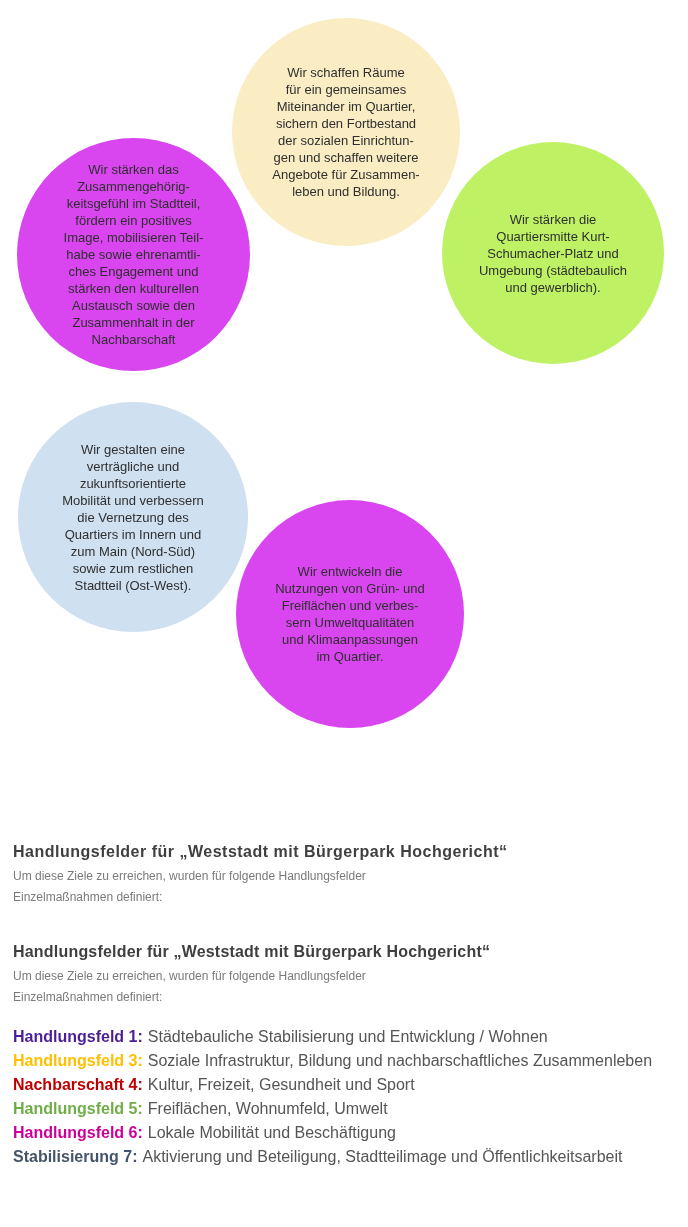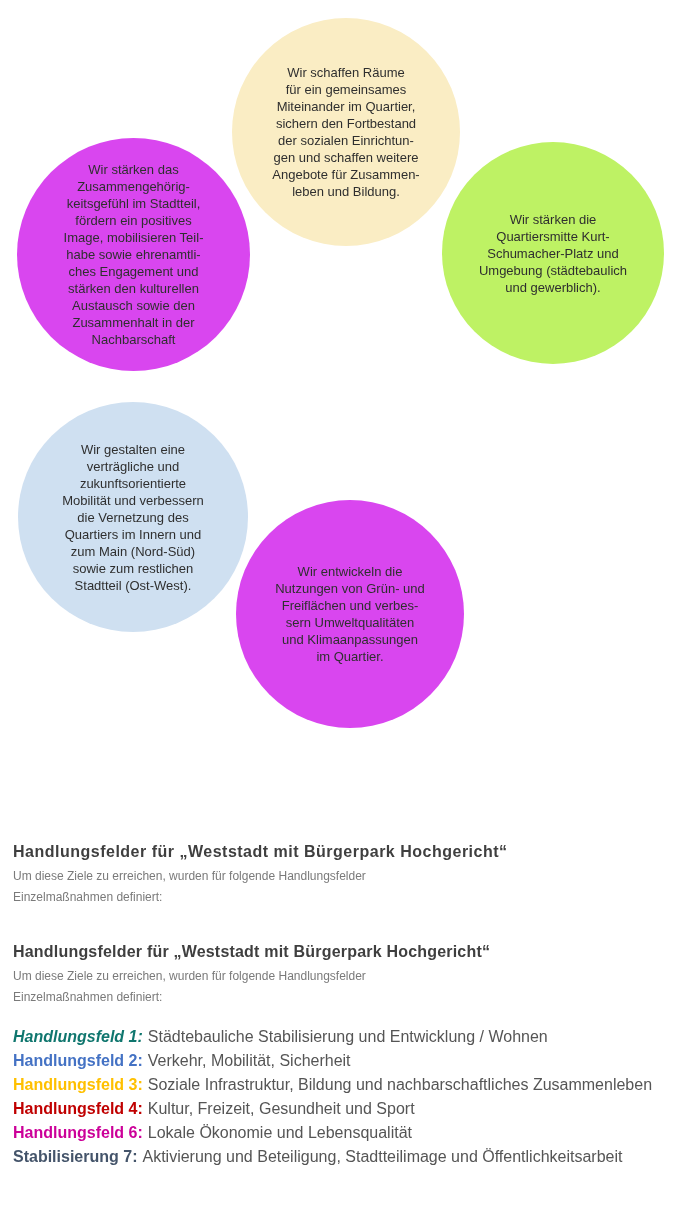--- a/index.html
+++ b/index.html
@@ -154,33 +154,33 @@
     </section>
 
     <section class="section second">
       <h2 class="section-heading">Handlungsfelder für „Weststadt mit Bürgerpark Hochgericht“</h2>
       <p class="section-intro">Um diese Ziele zu erreichen, wurden für folgende Handlungsfelder
 Einzelmaßnahmen definiert:</p>
     </section>
 
     <ul class="hf-list">
       <li class="hf-item">
-        <span class="hf-label" style="color: #0f766e; font-style: italic;">Handlungsfeld 1:</span><span class="hf-text">Städtebauliche Stabilisierung und Entwicklung / Wohnen</span>
-      </li>
-      <li class="hf-item">
-        <span class="hf-label" style="color: rgb(68, 114, 196);">Handlungsfeld 2:</span><span class="hf-text">Verkehr, Mobilität, Sicherheit</span>
+        <span class="hf-label" style="color: #4c1d95;">Handlungsfeld 1:</span><span class="hf-text">Städtebauliche Stabilisierung und Entwicklung / Wohnen</span>
       </li>
       <li class="hf-item">
         <span class="hf-label" style="color: rgb(255, 192, 0);">Handlungsfeld 3:</span><span class="hf-text">Soziale Infrastruktur, Bildung und nachbarschaftliches Zusammenleben</span>
       </li>
       <li class="hf-item">
-        <span class="hf-label" style="color: rgb(192, 0, 0);">Handlungsfeld 4:</span><span class="hf-text">Kultur, Freizeit, Gesundheit und Sport</span>
+        <span class="hf-label" style="color: rgb(192, 0, 0);">Nachbarschaft 4:</span><span class="hf-text">Kultur, Freizeit, Gesundheit und Sport</span>
       </li>
       <li class="hf-item">
-        <span class="hf-label" style="color: rgb(204, 0, 153);">Handlungsfeld 6:</span><span class="hf-text">Lokale Ökonomie und Lebensqualität</span>
+        <span class="hf-label" style="color: rgb(112, 173, 71);">Handlungsfeld 5:</span><span class="hf-text">Freiflächen, Wohnumfeld, Umwelt</span>
+      </li>
+      <li class="hf-item">
+        <span class="hf-label" style="color: rgb(204, 0, 153);">Handlungsfeld 6:</span><span class="hf-text">Lokale Mobilität und Beschäftigung</span>
       </li>
       <li class="hf-item">
         <span class="hf-label" style="color: rgb(68, 84, 106);">Stabilisierung 7:</span><span class="hf-text">Aktivierung und Beteiligung, Stadtteilimage und Öffentlichkeitsarbeit</span>
       </li>
     </ul>
 
   </div>
 </div>
 
 </body></html>

